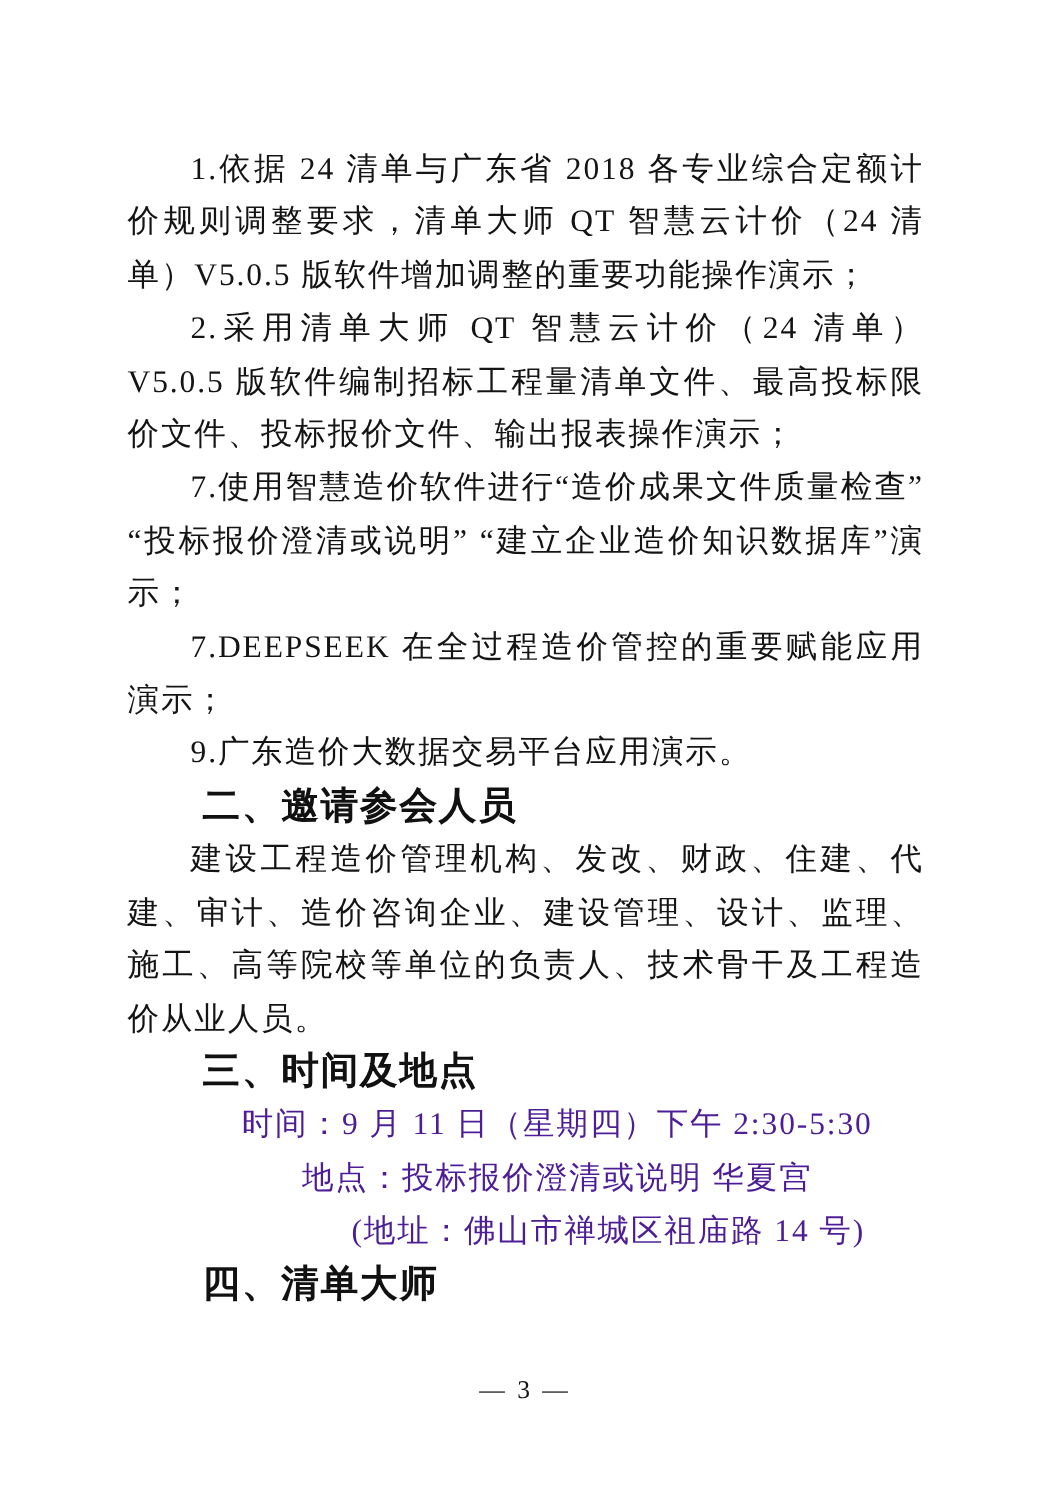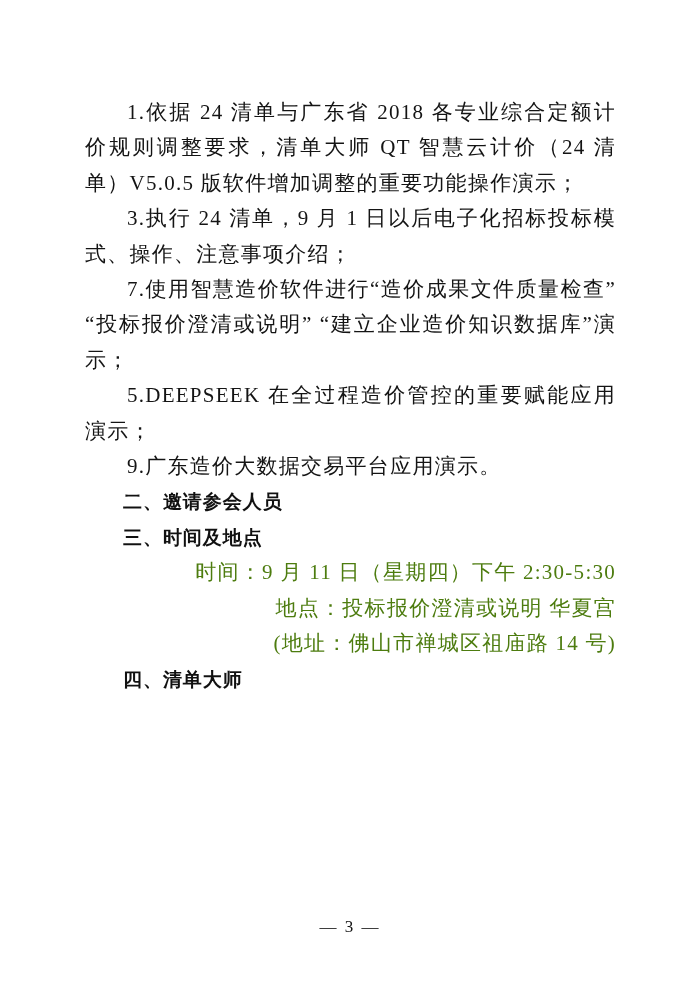--- a/index.html
+++ b/index.html
@@ -31,32 +31,32 @@
     text-align: justify;
     text-indent: 2em;
     color: #141414;
   }
   .line {
     margin: 0;
     font-family: "Liberation Serif", "DejaVu Serif", serif;
     font-size: 21px;
     line-height: 35.4px;
     letter-spacing: 0.06em;
-    text-align: right;
+    text-align: center;
     text-indent: 2em;
-    color: #4d7c0f;
+    color: #4c1d95;
     white-space: nowrap;
   }
   .line.note-indent { text-indent: 85px; }
   .line.addr-indent { text-indent: 110px; }
   .heading {
     margin: 0;
     font-family: "Liberation Sans", "DejaVu Sans", sans-serif;
     font-weight: 700;
-    font-size: 19px;
+    font-size: 25px;
     line-height: 35.4px;
     letter-spacing: 0.05em;
     text-indent: 2em;
     color: #111111;
   }
   .footer {
     position: absolute;
     top: 917px;
     left: 0;
     width: 700px;
@@ -67,26 +67,27 @@
     color: #141414;
   }
 </style>
 </head>
 <body>
 
 <div class="page">
   <div class="content">
 
     <p class="para">1.依据 24 清单与广东省 2018 各专业综合定额计价规则调整要求，清单大师 QT 智慧云计价（24 清单）V5.0.5 版软件增加调整的重要功能操作演示；</p>
-    <p class="para">3.执行 24 清单，9 月 1 日以后电子化招标投标模式、操作、注意事项介绍；</p>
+    <p class="para">2.采用清单大师 QT 智慧云计价（24 清单）V5.0.5 版软件编制招标工程量清单文件、最高投标限价文件、投标报价文件、输出报表操作演示；</p>
     <p class="para">7.使用智慧造价软件进行“造价成果文件质量检查” “投标报价澄清或说明” “建立企业造价知识数据库”演示；</p>
-    <p class="para">5.DEEPSEEK 在全过程造价管控的重要赋能应用演示；</p>
+    <p class="para">7.DEEPSEEK 在全过程造价管控的重要赋能应用演示；</p>
     <p class="para">9.广东造价大数据交易平台应用演示。</p>
 
     <h2 class="heading">二、邀请参会人员</h2>
+    <p class="para">建设工程造价管理机构、发改、财政、住建、代建、审计、造价咨询企业、建设管理、设计、监理、施工、高等院校等单位的负责人、技术骨干及工程造价从业人员。</p>
 
     <h2 class="heading">三、时间及地点</h2>
     <p class="line">时间：9 月 11 日（星期四）下午 2:30-5:30</p>
     <p class="line">地点：投标报价澄清或说明  华夏宫</p>
     <p class="line addr-indent">(地址：佛山市禅城区祖庙路 14 号)</p>
 
     <h2 class="heading">四、清单大师</h2>
 
   </div>
 

